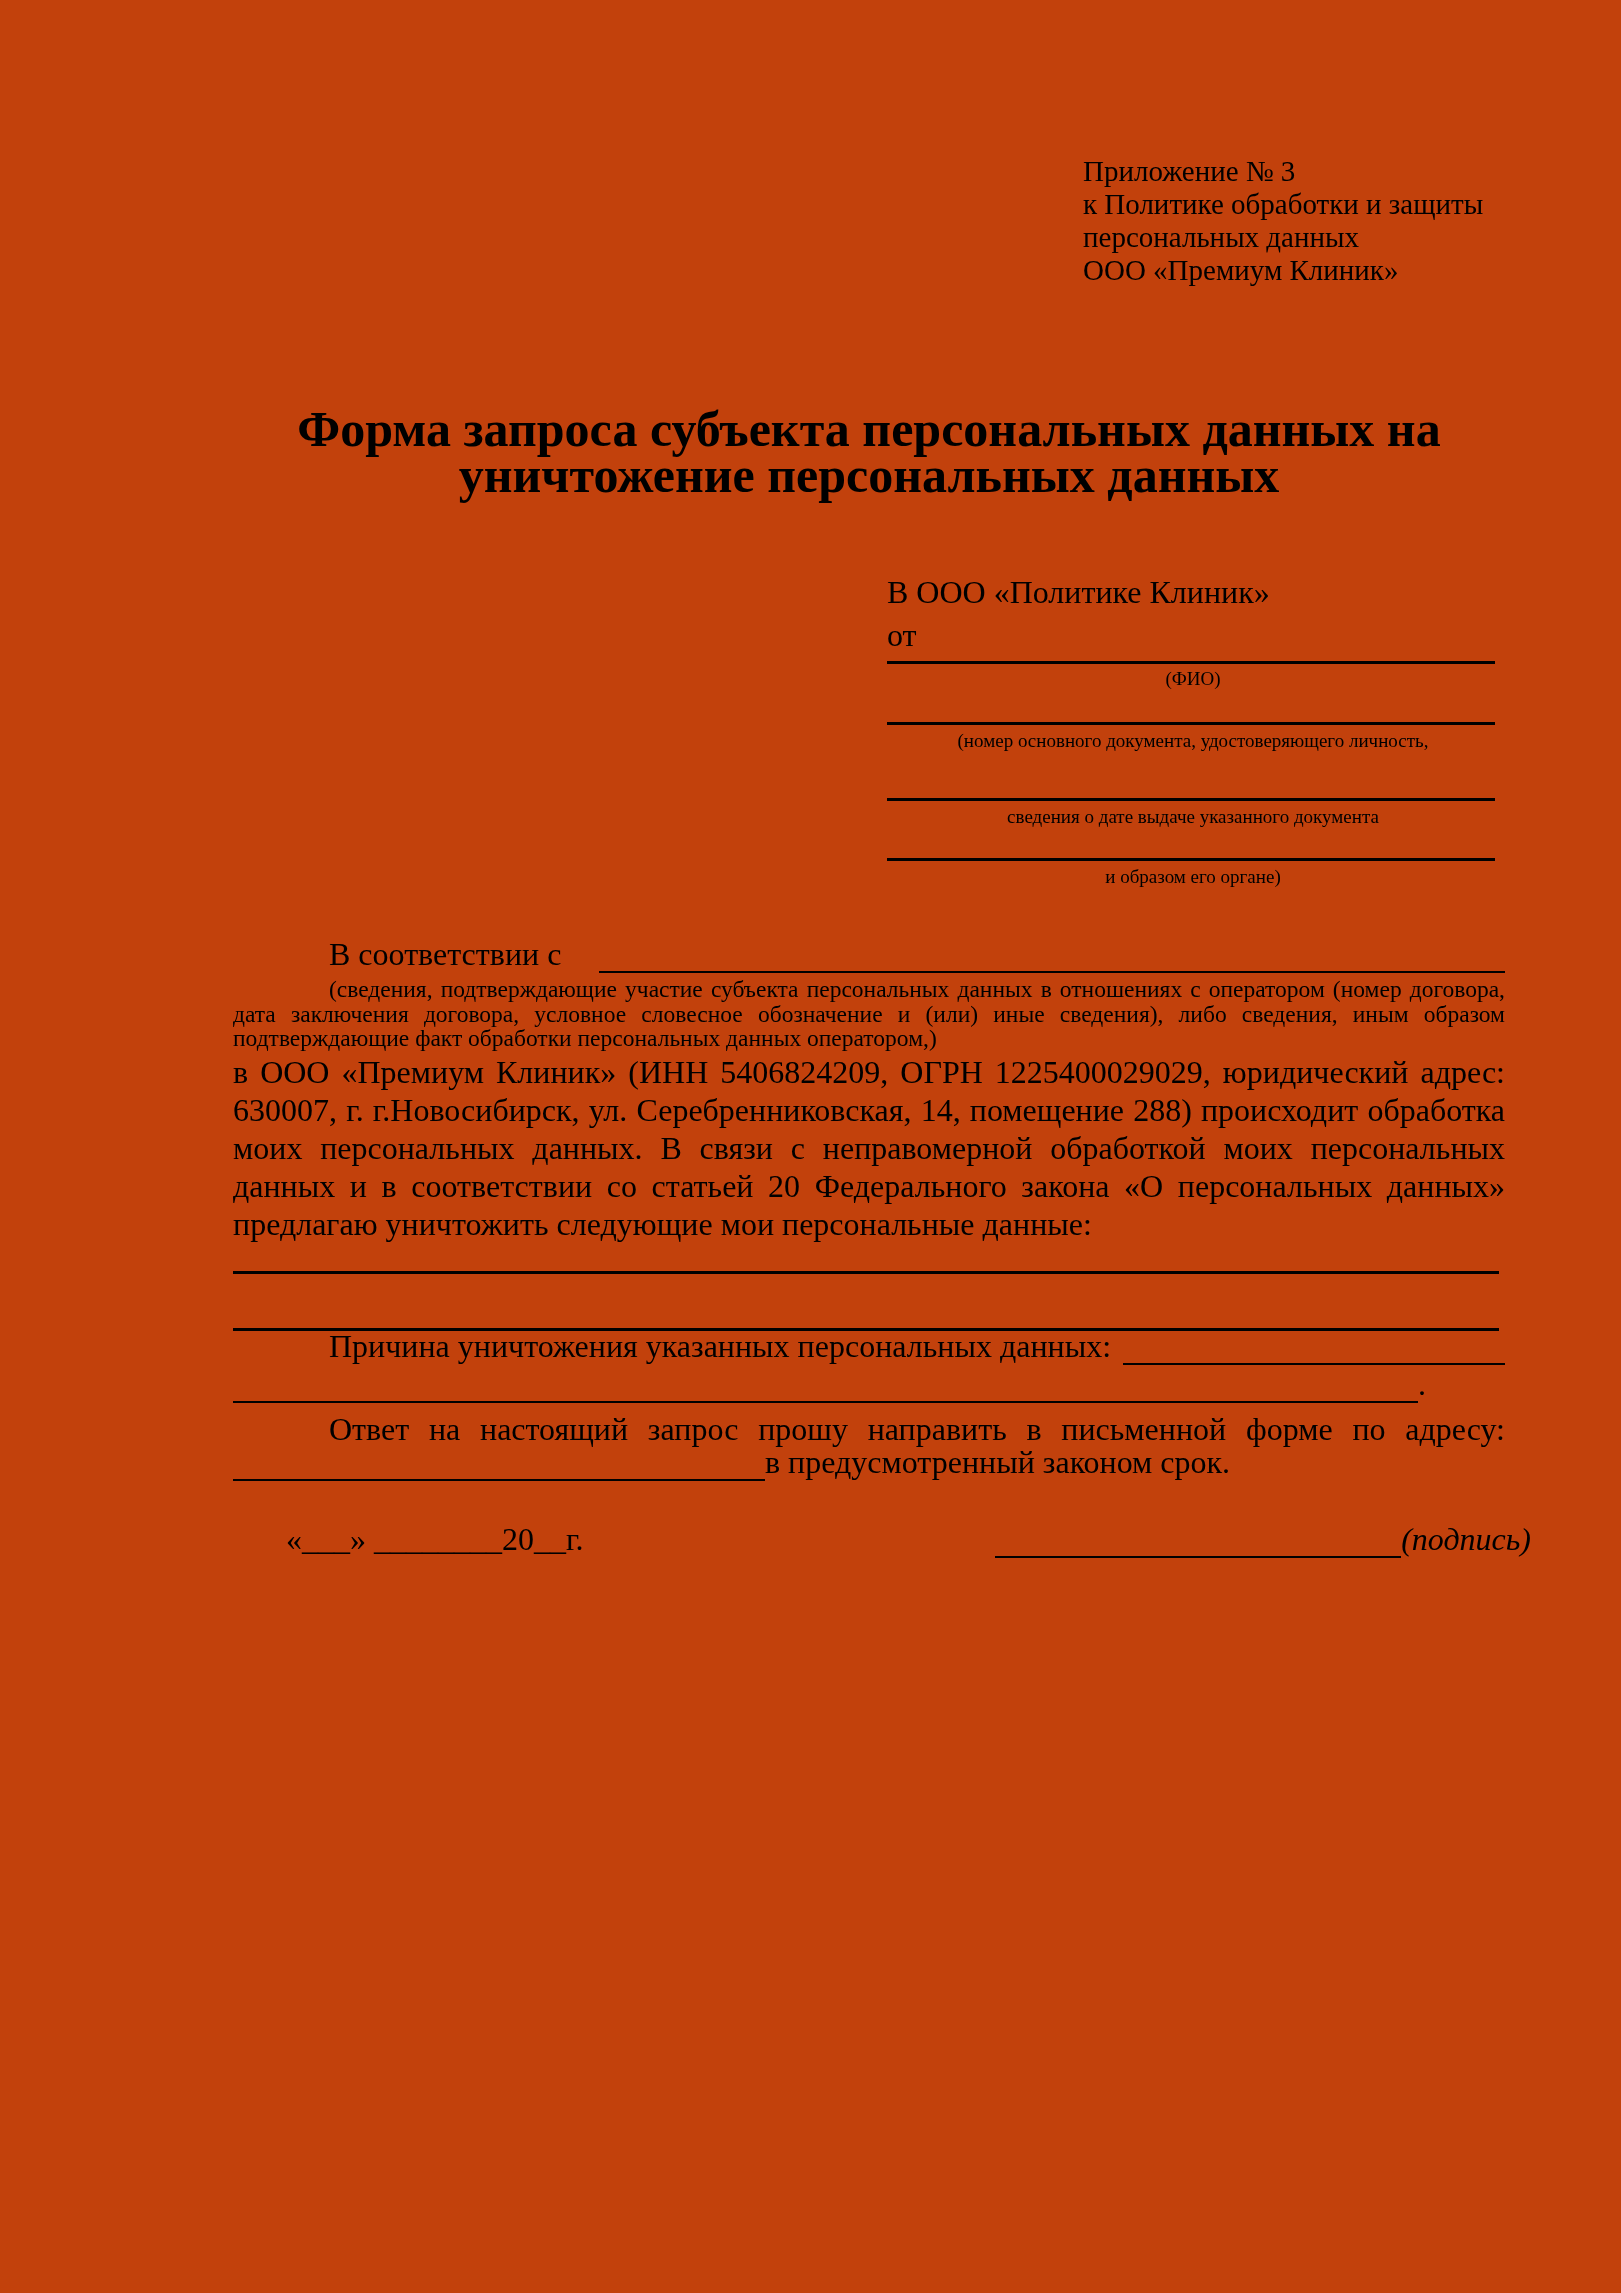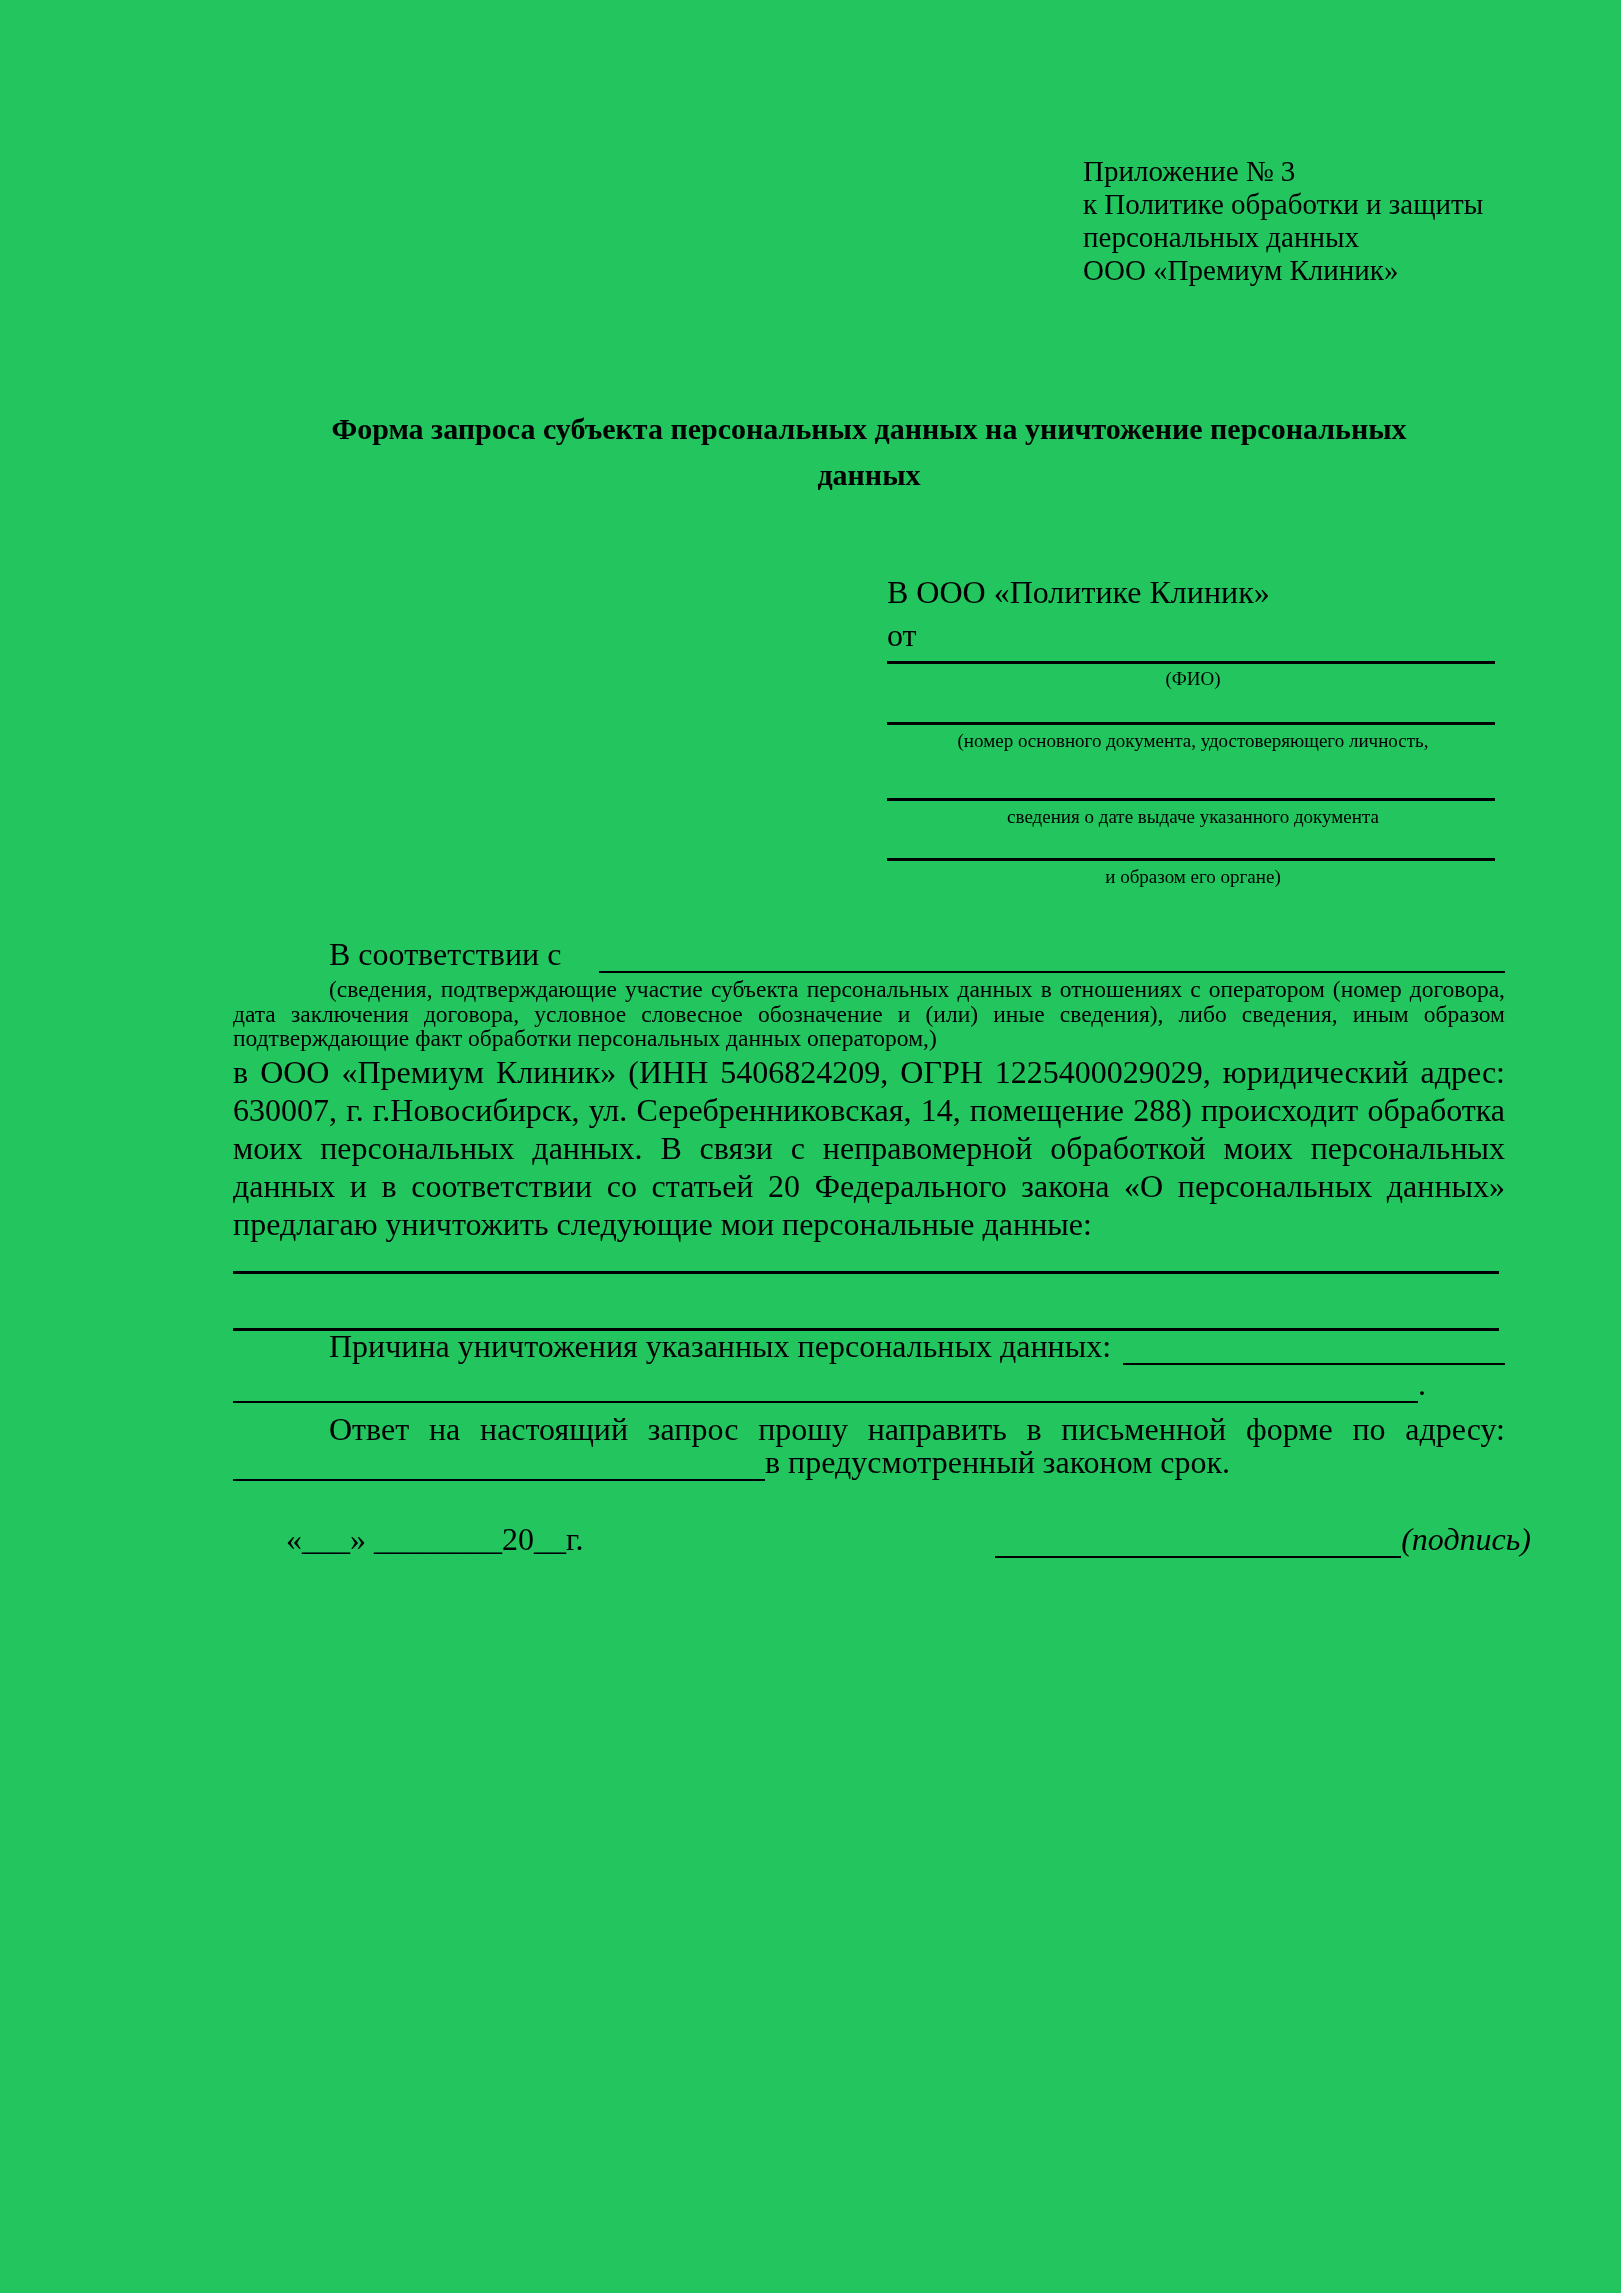--- a/index.html
+++ b/index.html
@@ -1,34 +1,34 @@
 <!DOCTYPE html>
 <html lang="ru"><head>
 <meta charset="utf-8">
 <style>
   html, body { margin: 0; padding: 0; background: #ffffff; }
   .page {
     position: relative;
     width: 1621px;
     height: 2294px;
-    background: #22c55e;
+    background: #c2410c;
     color: #000000;
     font-family: "Liberation Serif", "DejaVu Serif", serif;
     overflow: hidden;
   }
   .abs { position: absolute; }
 
   .appendix-header {
     left: 1083px; top: 155px; width: 436px;
     font-size: 29px; line-height: 33px; white-space: nowrap;
   }
 
   .form-title {
     left: 281px; top: 406px; width: 1176px;
-    font-size: 30px; line-height: 46px; font-weight: bold;
+    font-size: 50px; line-height: 46px; font-weight: bold;
     text-align: center;
   }
 
   .addr-text { left: 887px; font-size: 32px; white-space: nowrap; }
   .addr-rule { left: 887px; width: 608px; height: 2.9px; background: #000; }
   .addr-cap  { left: 889px; width: 608px; text-align: center; font-size: 19px; white-space: nowrap; }
 
   .row { display: flex; align-items: flex-end; }
   .fill { flex: 1 1 auto; border-bottom: 2.9px solid #000; }
   .fill-fixed { border-bottom: 2.9px solid #000; }

